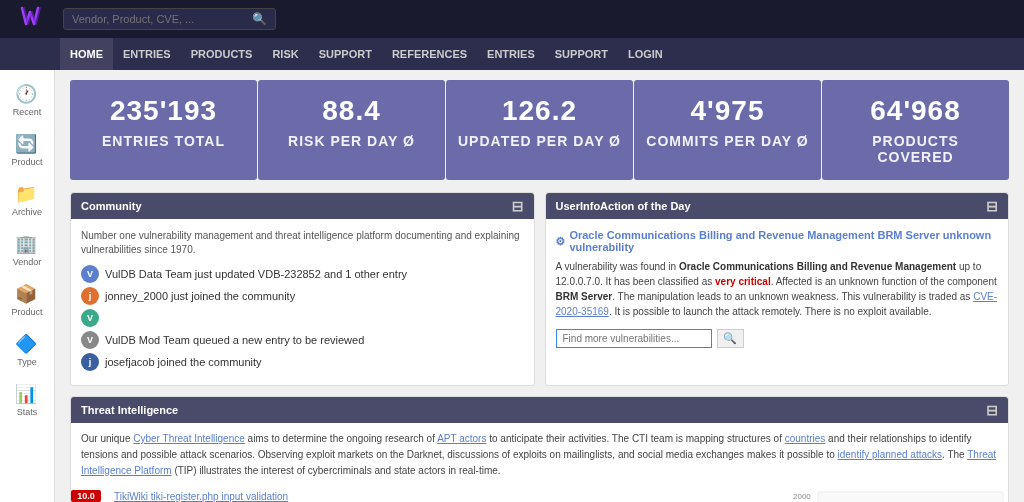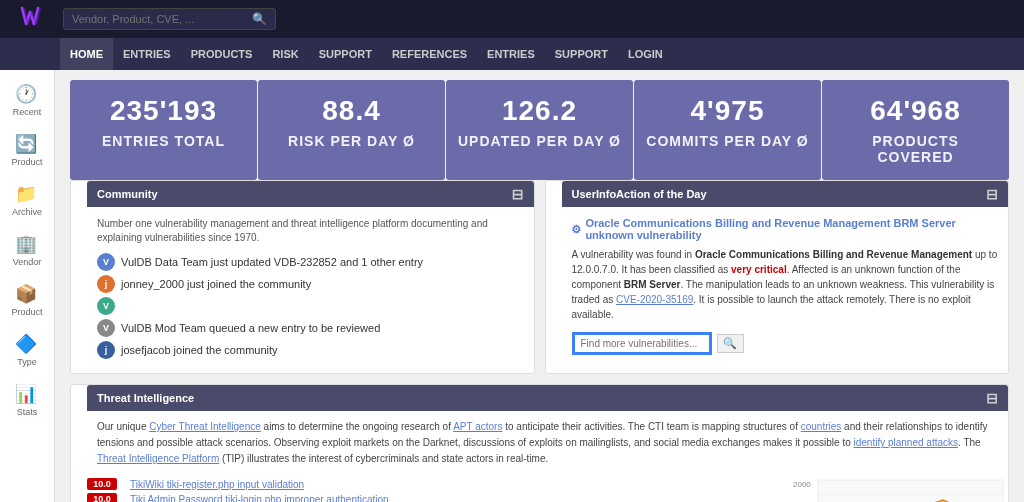--- a/index.html
+++ b/index.html
@@ -22,49 +22,49 @@
     .layout { display: flex; }
     .sidebar { width: 55px; background: #fff; min-height: 464px; border-right: 1px solid #ddd; display: flex; flex-direction: column; align-items: center; padding-top: 5px; }
     .sidebar-item { display: flex; flex-direction: column; align-items: center; padding: 8px 0; cursor: pointer; width: 100%; text-align: center; }
     .sidebar-item .icon { font-size: 18px; color: #555; }
     .sidebar-item .label { font-size: 9px; color: #666; margin-top: 2px; }
 
     
     .main { flex: 1; padding: 10px 15px; background: #f0f0f0; overflow: hidden; }
 
     
-    .stats-row { display: flex; gap: 1px; }
+    .stats-row { display: flex; gap: 1px; margin-bottom: 12px; }
     .stat-card { flex: 1; background: #6b6baa; color: white; padding: 15px 10px; border-radius: 3px; text-align: center; }
     .stat-card .number { font-size: 28px; font-weight: bold; letter-spacing: 1px; }
     .stat-card .stat-label { font-size: 14px; font-weight: bold; letter-spacing: 1px; margin-top: 6px; opacity: 0.9; }
 
     
     .two-col { display: flex; gap: 10px; margin-bottom: 10px; }
-    .panel { background: #fff; border: 1px solid #ddd; border-radius: 3px; padding-left: 16px; }
+    .panel { background: #fff; border: 1px solid #ddd; border-radius: 3px; }
     .panel-header { background: #4a4a6a; color: #fff; padding: 5px 10px; font-size: 11px; font-weight: bold; display: flex; justify-content: space-between; align-items: center; border-radius: 3px 3px 0 0; }
     .panel-body { padding: 10px; font-size: 11px; }
 
     .community-panel { flex: 1; }
     .vuln-panel { flex: 1; }
 
     .community-item { display: flex; align-items: center; gap: 6px; margin: 4px 0; font-size: 11px; }
     .community-item .dot { width: 18px; height: 18px; border-radius: 50%; display: flex; align-items: center; justify-content: center; font-size: 9px; color: white; font-weight: bold; flex-shrink: 0; }
     .dot-blue { background: #5b7fcf; }
     .dot-orange { background: #e07030; }
     .dot-teal { background: #3aaa8a; }
     .dot-gray { background: #888; }
     .dot-darkblue { background: #3a5f9f; }
 
     .vuln-title { color: #5b7fcf; font-size: 11px; font-weight: bold; margin-bottom: 6px; display: flex; align-items: center; gap: 4px; }
     .vuln-body { font-size: 10px; line-height: 1.5; color: #444; }
     .vuln-body strong { color: #333; }
     .cve-link { color: #5b7fcf; }
 
     .find-more { display: flex; align-items: center; gap: 5px; margin-top: 10px; }
-    .find-more input { border: 3px solid #3b82f6; padding: 3px 6px; font-size: 10px; width: 140px; }
+    .find-more input { border: 1px solid #3b82f6; padding: 3px 6px; font-size: 10px; width: 156px; }
     .find-more button { background: #f0f0f0; border: 1px solid #ccc; padding: 2px 6px; cursor: pointer; font-size: 11px; }
 
     
     .threat-panel { background: #fff; border: 1px solid #ddd; border-radius: 3px; }
     .threat-body { padding: 8px 10px; font-size: 10px; line-height: 1.6; color: #444; }
     .threat-link { color: #5b7fcf; }
 
     .threat-row { display: flex; gap: 10px; }
     .threat-list { flex: 1; }
     .threat-chart { width: 220px; }

